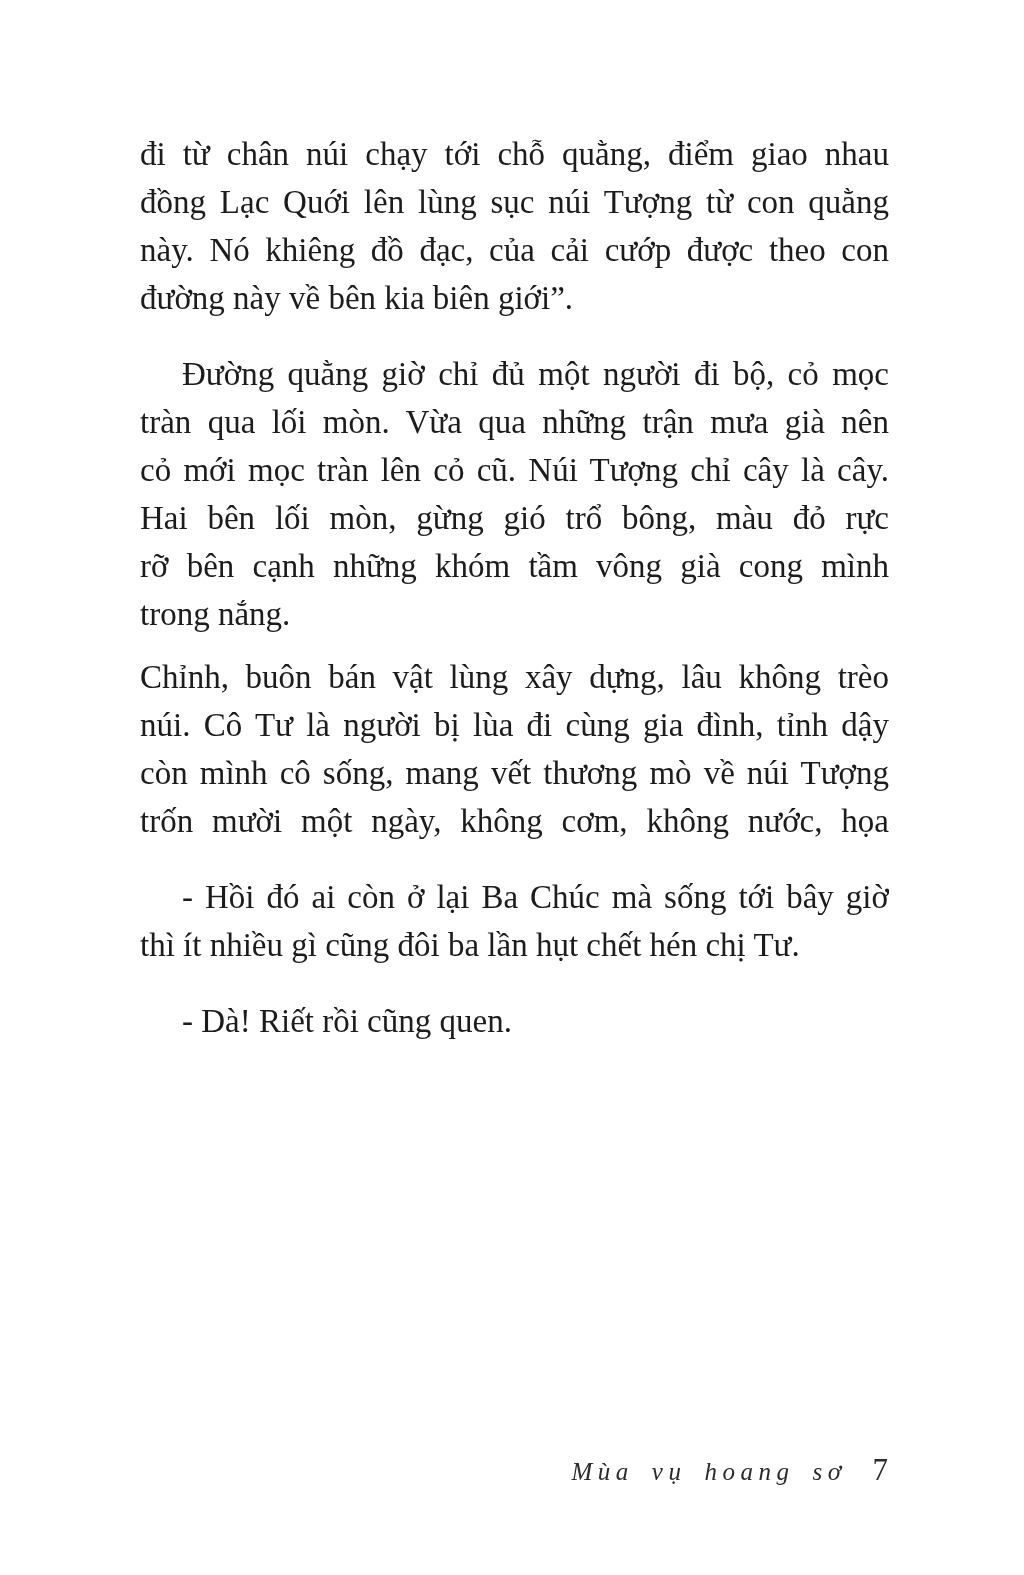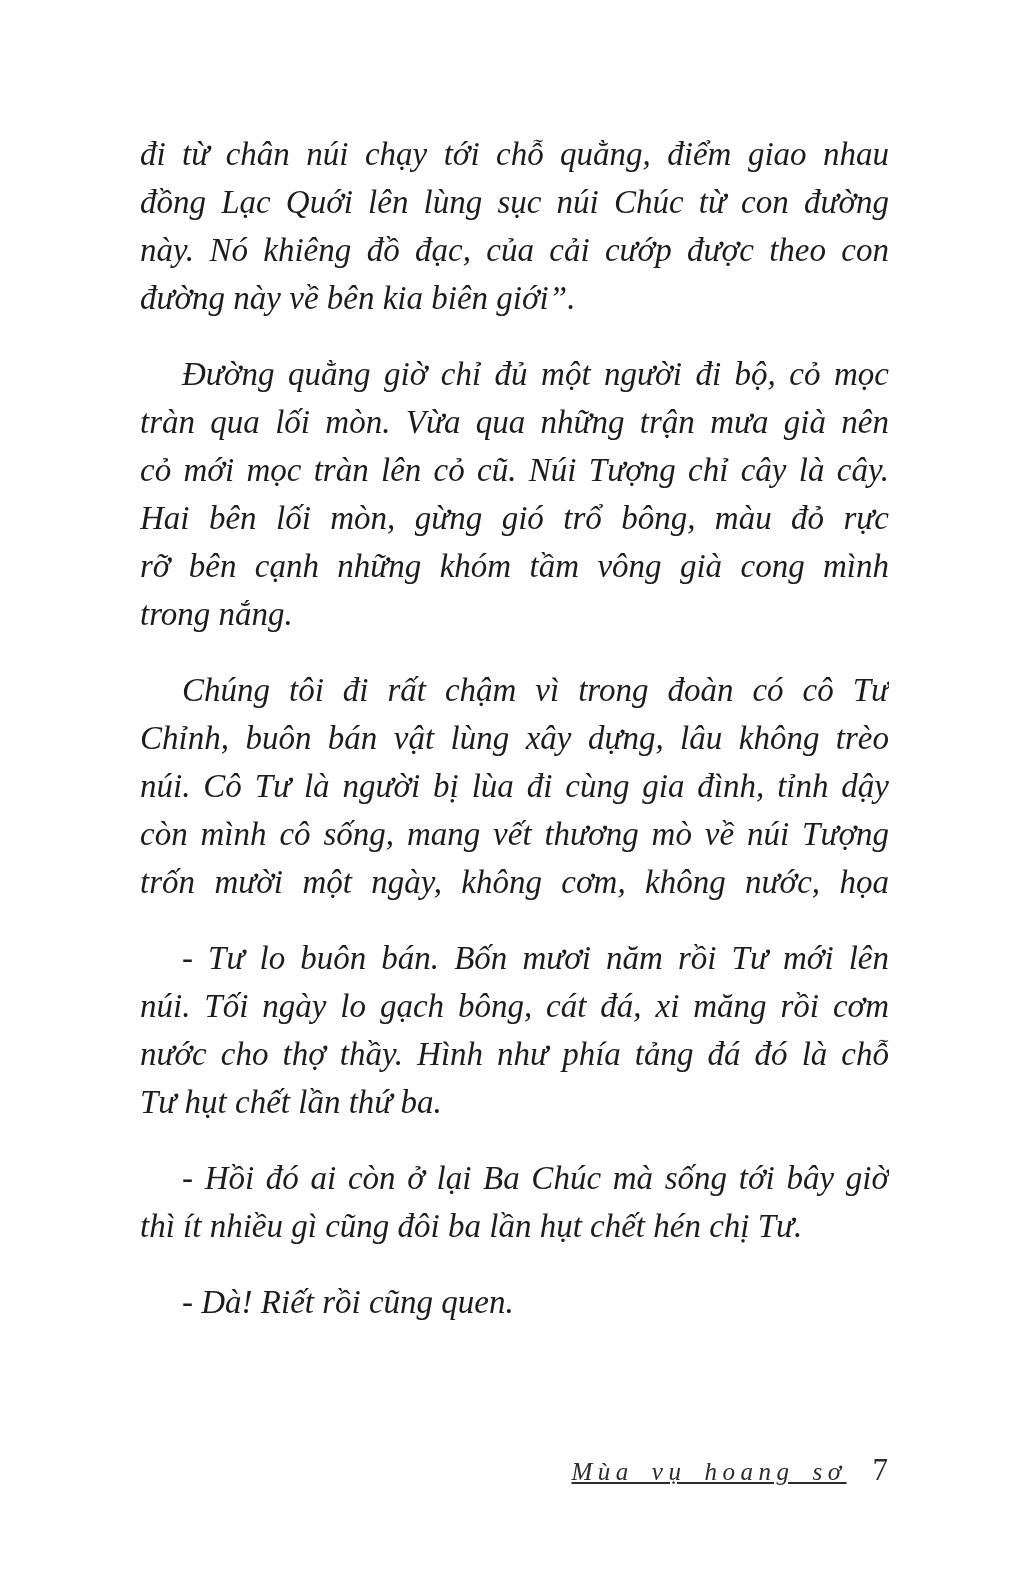--- a/index.html
+++ b/index.html
@@ -25,21 +25,20 @@
     color: #1c1c1c;
   }
   .para {
     margin: 0 0 15px 0;
   }
   .line {
     height: 48px;
     overflow: hidden;
     text-align: justify;
     text-align-last: justify;
-    font-style: italic;
   }
   .line.first {
     text-indent: 42px;
     margin-top: 28px;
   }
   .line.last {
     text-align-last: left;
   }
   .footer {
     position: absolute;
@@ -48,65 +47,57 @@
     display: flex;
     align-items: baseline;
     color: #2b2b2b;
   }
   .running-title {
     font-family: "Liberation Serif", "DejaVu Serif", serif;
     font-style: italic;
     font-size: 25px;
     letter-spacing: 0.22em;
     word-spacing: 0.25em;
-    text-decoration: underline;
   }
   .page-number {
     font-family: "Liberation Serif", "DejaVu Serif", serif;
     font-size: 31px;
     margin-left: 26px;
   }
 </style>
 </head>
 <body>
 
 <div class="book-page">
 
   <div class="content">
 
     <div class="para">
       <div class="line">đi từ chân núi chạy tới chỗ quằng, điểm giao nhau</div>
-      <div class="line">đồng Lạc Quới lên lùng sục núi Chúc từ con đường</div>
+      <div class="line">đồng Lạc Quới lên lùng sục núi Tượng từ con quằng</div>
       <div class="line">này. Nó khiêng đồ đạc, của cải cướp được theo con</div>
       <div class="line last">đường này về bên kia biên giới”.</div>
     </div>
 
     <div class="para">
       <div class="line first">Đường quằng giờ chỉ đủ một người đi bộ, cỏ mọc</div>
       <div class="line">tràn qua lối mòn. Vừa qua những trận mưa già nên</div>
       <div class="line">cỏ mới mọc tràn lên cỏ cũ. Núi Tượng chỉ cây là cây.</div>
       <div class="line">Hai bên lối mòn, gừng gió trổ bông, màu đỏ rực</div>
       <div class="line">rỡ bên cạnh những khóm tầm vông già cong mình</div>
       <div class="line last">trong nắng.</div>
     </div>
 
     <div class="para">
-      <div class="line first">Chúng tôi đi rất chậm vì trong đoàn có cô Tư</div>
       <div class="line">Chỉnh, buôn bán vật lùng xây dựng, lâu không trèo</div>
       <div class="line">núi. Cô Tư là người bị lùa đi cùng gia đình, tỉnh dậy</div>
       <div class="line">còn mình cô sống, mang vết thương mò về núi Tượng</div>
       <div class="line">trốn mười một ngày, không cơm, không nước, họa</div>
     </div>
 
-    <div class="para">
-      <div class="line first">- Tư lo buôn bán. Bốn mươi năm rồi Tư mới lên</div>
-      <div class="line">núi. Tối ngày lo gạch bông, cát đá, xi măng rồi cơm</div>
-      <div class="line">nước cho thợ thầy. Hình như phía tảng đá đó là chỗ</div>
-      <div class="line last">Tư hụt chết lần thứ ba.</div>
-    </div>
 
     <div class="para">
       <div class="line first">- Hồi đó ai còn ở lại Ba Chúc mà sống tới bây giờ</div>
       <div class="line last">thì ít nhiều gì cũng đôi ba lần hụt chết hén chị Tư.</div>
     </div>
 
     <div class="para">
       <div class="line first last">- Dà! Riết rồi cũng quen.</div>
     </div>
 

